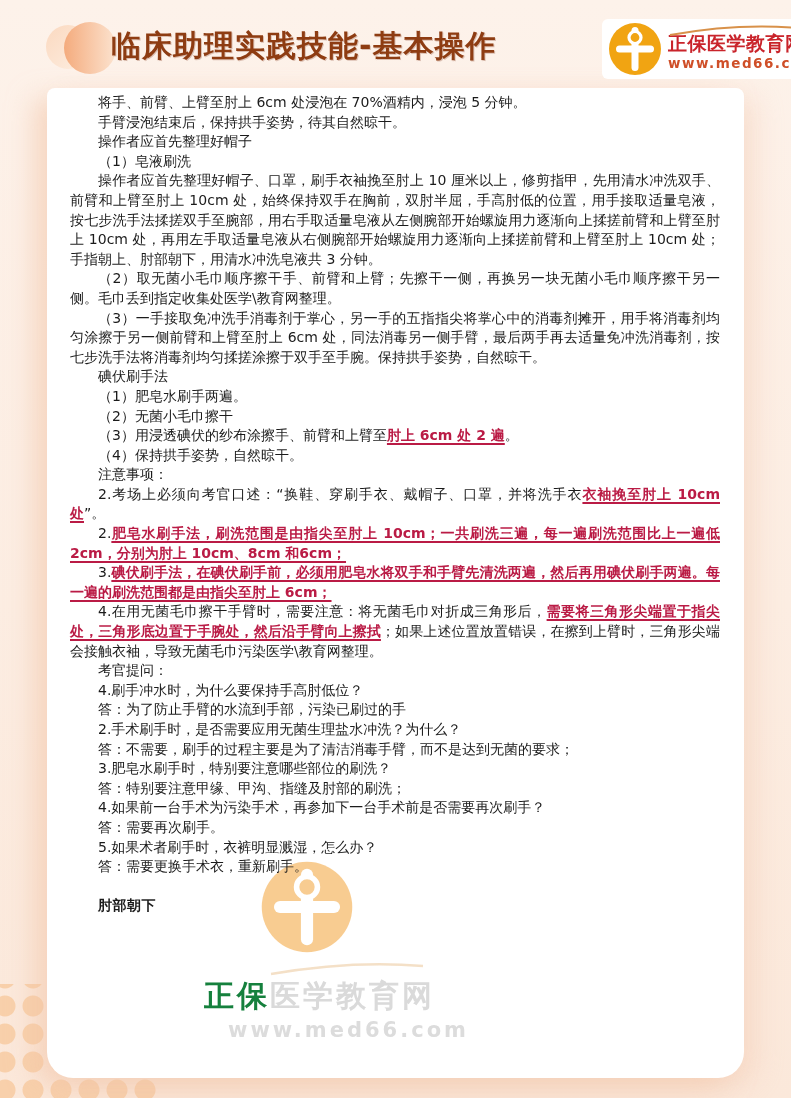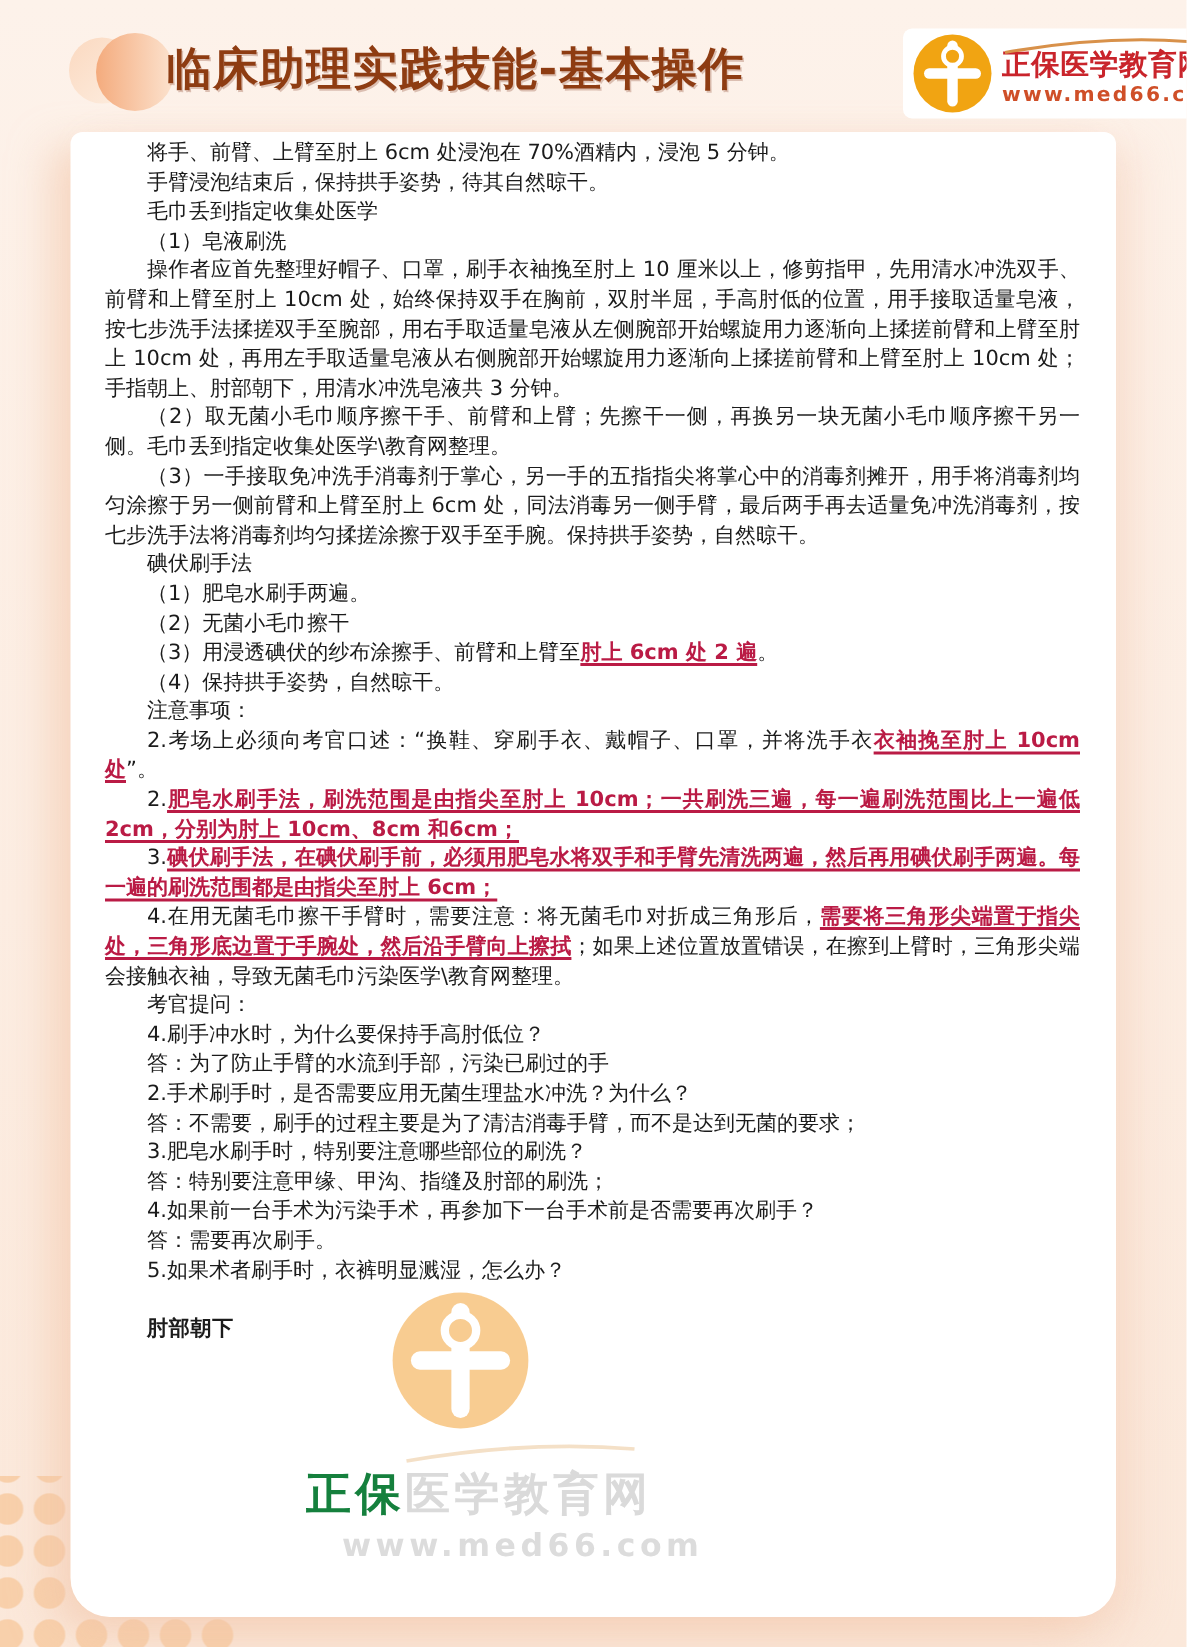--- a/index.html
+++ b/index.html
@@ -109,21 +109,21 @@
     </svg>
     <svg class="wm-arc" width="160" height="16" viewBox="0 0 160 16">
       <path d="M4 14 Q 85 0 156 6" stroke="#f3ddc2" stroke-width="2.5" fill="none"></path>
     </svg>
     <div class="wm-brand"><span class="wm-orange">正保</span><span class="wm-gray">医学教育网</span></div>
     <div class="wm-url">www.med66.com</div>
   </div>
   <div class="doc" id="doc">
       <p class="para"><span>将手、前臂、上臂至肘上 6cm 处浸泡在 70%酒精内，浸泡 5 分钟。</span></p>
       <p class="para"><span>手臂浸泡结束后，保持拱手姿势，待其自然晾干。</span></p>
-      <p class="para"><span>毛巾丢到指定收集处医学</span></p>
+      <p class="para"><span>操作者应首先整理好帽子</span></p>
       <p class="para"><span>（1）皂液刷洗</span></p>
       <p class="para"><span>操作者应首先整理好帽子、口罩，刷手衣袖挽至肘上 10 厘米以上，修剪指甲，先用清水冲洗双手、前臂和上臂至肘上 10cm 处，始终保持双手在胸前，双肘半屈，手高肘低的位置，用手接取适量皂液，按七步洗手法揉搓双手至腕部，用右手取适量皂液从左侧腕部开始螺旋用力逐渐向上揉搓前臂和上臂至肘上 10cm 处，再用左手取适量皂液从右侧腕部开始螺旋用力逐渐向上揉搓前臂和上臂至肘上 10cm 处；手指朝上、肘部朝下，用清水冲洗皂液共 3 分钟。</span></p>
       <p class="para"><span>（2）取无菌小毛巾顺序擦干手、前臂和上臂；先擦干一侧，再换另一块无菌小毛巾顺序擦干另一侧。毛巾丢到指定收集处医学\教育网整理。</span></p>
       <p class="para"><span>（3）一手接取免冲洗手消毒剂于掌心，另一手的五指指尖将掌心中的消毒剂摊开，用手将消毒剂均匀涂擦于另一侧前臂和上臂至肘上 6cm 处，同法消毒另一侧手臂，最后两手再去适量免冲洗消毒剂，按七步洗手法将消毒剂均匀揉搓涂擦于双手至手腕。保持拱手姿势，自然晾干。</span></p>
       <p class="para"><span>碘伏刷手法</span></p>
       <p class="para"><span>（1）肥皂水刷手两遍。</span></p>
       <p class="para"><span>（2）无菌小毛巾擦干</span></p>
       <p class="para"><span>（3）用浸透碘伏的纱布涂擦手、前臂和上臂至</span><span class="red-underline">肘上 6cm 处 2 遍</span><span>。</span></p>
       <p class="para"><span>（4）保持拱手姿势，自然晾干。</span></p>
       <p class="para"><span>注意事项：</span></p>
@@ -134,16 +134,17 @@
       <p class="para"><span>考官提问：</span></p>
       <p class="para"><span>4.刷手冲水时，为什么要保持手高肘低位？</span></p>
       <p class="para"><span>答：为了防止手臂的水流到手部，污染已刷过的手</span></p>
       <p class="para"><span>2.手术刷手时，是否需要应用无菌生理盐水冲洗？为什么？</span></p>
       <p class="para"><span>答：不需要，刷手的过程主要是为了清洁消毒手臂，而不是达到无菌的要求；</span></p>
       <p class="para"><span>3.肥皂水刷手时，特别要注意哪些部位的刷洗？</span></p>
       <p class="para"><span>答：特别要注意甲缘、甲沟、指缝及肘部的刷洗；</span></p>
       <p class="para"><span>4.如果前一台手术为污染手术，再参加下一台手术前是否需要再次刷手？</span></p>
       <p class="para"><span>答：需要再次刷手。</span></p>
       <p class="para"><span>5.如果术者刷手时，衣裤明显溅湿，怎么办？</span></p>
+      <p class="para"><span>答：需要更换手术衣，重新刷手。</span></p>
       <p class="spacer"></p>
       <p class="para bold"><span>肘部朝下</span></p>
     </div>
 </main>
 
 </body></html>

